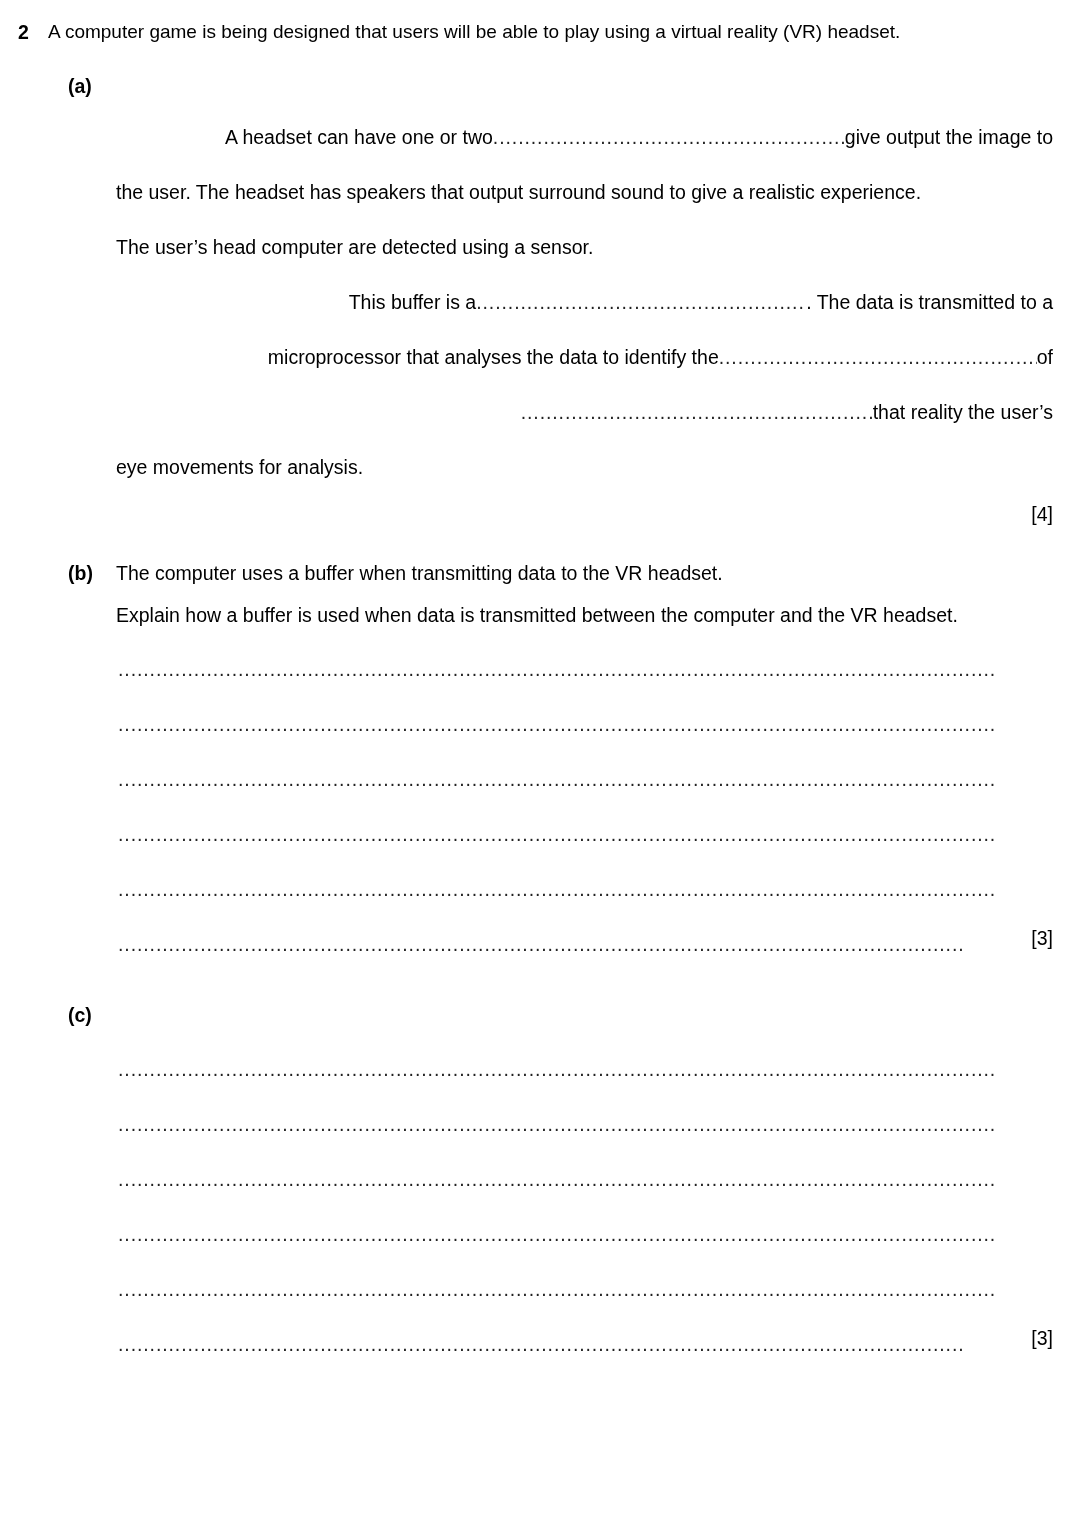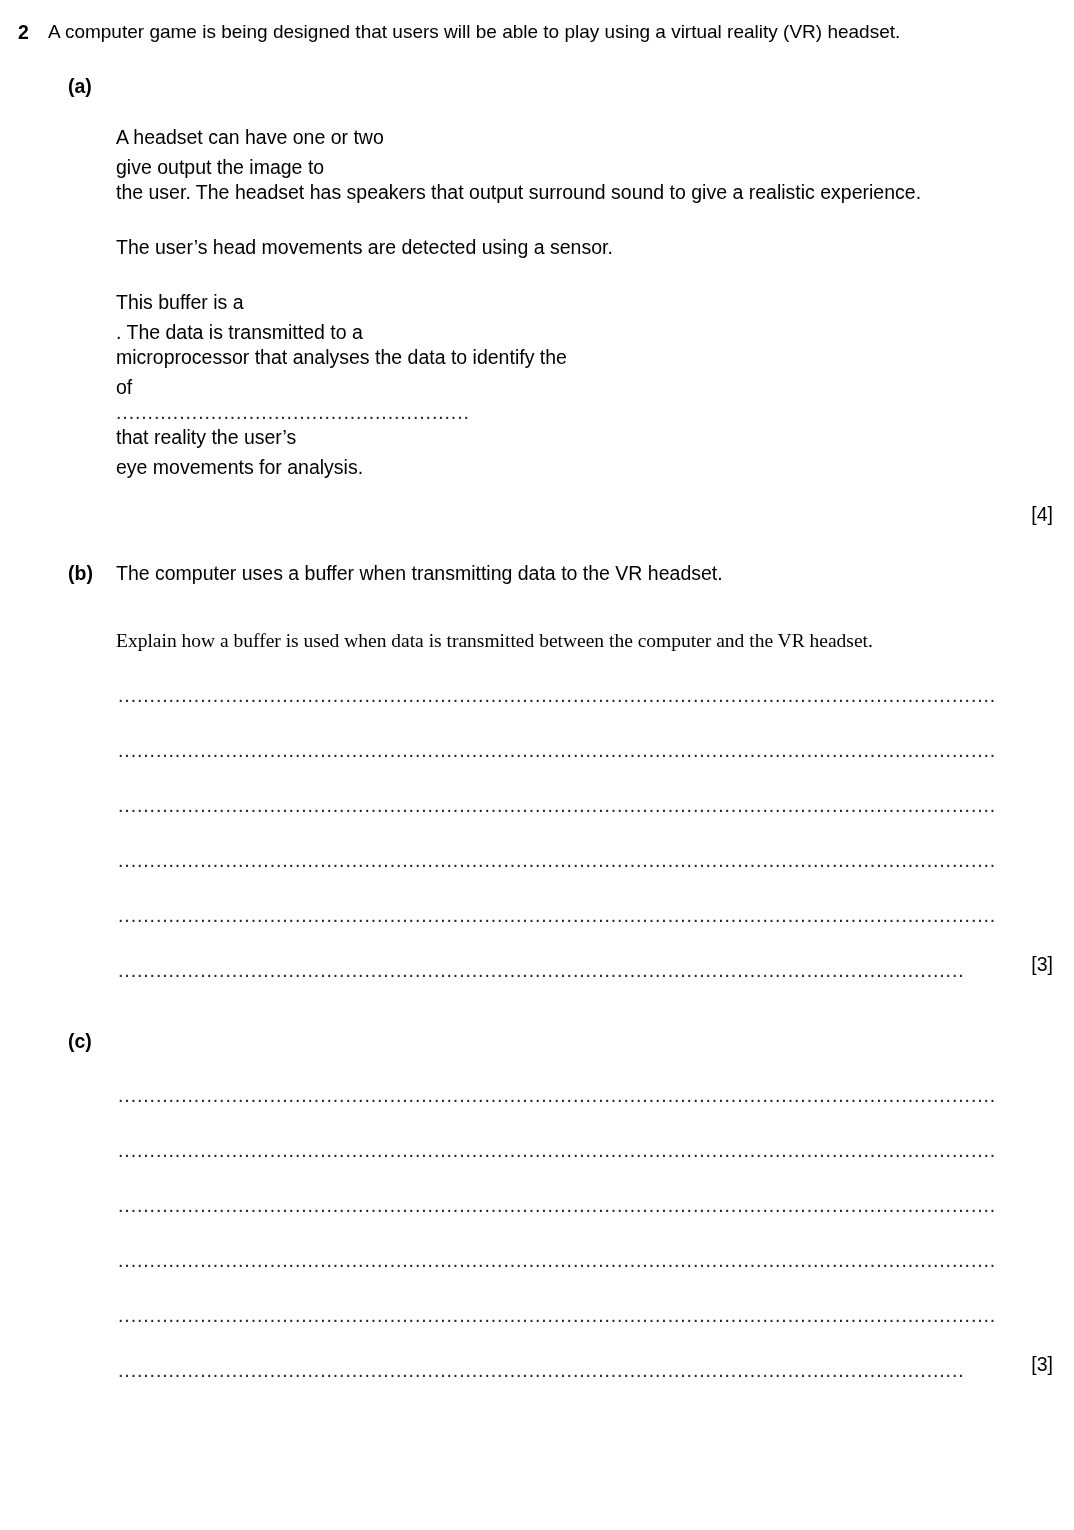--- a/index.html
+++ b/index.html
@@ -85,25 +85,24 @@
   
   .cloze {
     margin-top: 22px;
     margin-left: 116px;
     margin-right: 21px;
     font-size: 19.5px;
   }
   .cloze-line {
     display: flex;
     align-items: baseline;
-    justify-content: flex-start;
+    justify-content: flex-end;
     height: 55px;
     line-height: 30px;
     white-space: nowrap;
-    flex-direction: column;
   }
   .cloze-line.plain {
     display: block;
     text-align: left;
   }
   .cloze-seg {
     display: inline;
   }
   .dots-inline {
     display: inline-block;
@@ -182,21 +181,21 @@
     <div class="cloze">
 
       <div class="cloze-line">
         <span class="cloze-seg">A headset can have one or two</span>
         <span class="dots-inline dots-w-long">..........................................................</span>
         <span class="cloze-seg">give output the image to</span>
       </div>
 
       <div class="cloze-line plain">the user. The headset has speakers that output surround sound to give a realistic experience.</div>
 
-      <div class="cloze-line plain">The user’s head movements are detected using a sensor.</div>
+      <div class="cloze-line plain">The user’s head computer are detected using a sensor.</div>
 
       <div class="cloze-line">
         <span class="cloze-seg">This   buffer   is   a</span>
         <span class="dots-inline dots-w-mid">..........................................................</span>
         <span class="cloze-seg">.   The   data   is   transmitted   to   a</span>
       </div>
 
       <div class="cloze-line">
         <span class="cloze-seg">microprocessor that analyses the data to identify the</span>
         <span class="dots-inline dots-w-short">..........................................................</span>
@@ -211,21 +210,21 @@
       <div class="cloze-line plain">eye movements for analysis.</div>
 
     </div>
 
     <div class="marks-row">[4]</div>
 
     <div class="part" style="margin-top:32px;">
       <div class="part-label">(b)</div>
       <div class="part-body">
         <div class="part-intro nojust">The computer uses a buffer when transmitting data to the VR headset.</div>
-        <div class="part-intro" style="margin-top:40px;font-family:Liberation Serif, serif;">Explain how a buffer is used when data is transmitted between the computer and the VR headset.</div>
+        <div class="part-intro" style="margin-top:14px;">Explain how a buffer is used when data is transmitted between the computer and the VR headset.</div>
       </div>
     </div>
 
     <div class="answer-block">
       <div class="answer-line">
         <span class="rule">...........................................................................................................................................</span>
       </div>
       <div class="answer-line">
         <span class="rule">...........................................................................................................................................</span>
       </div>

